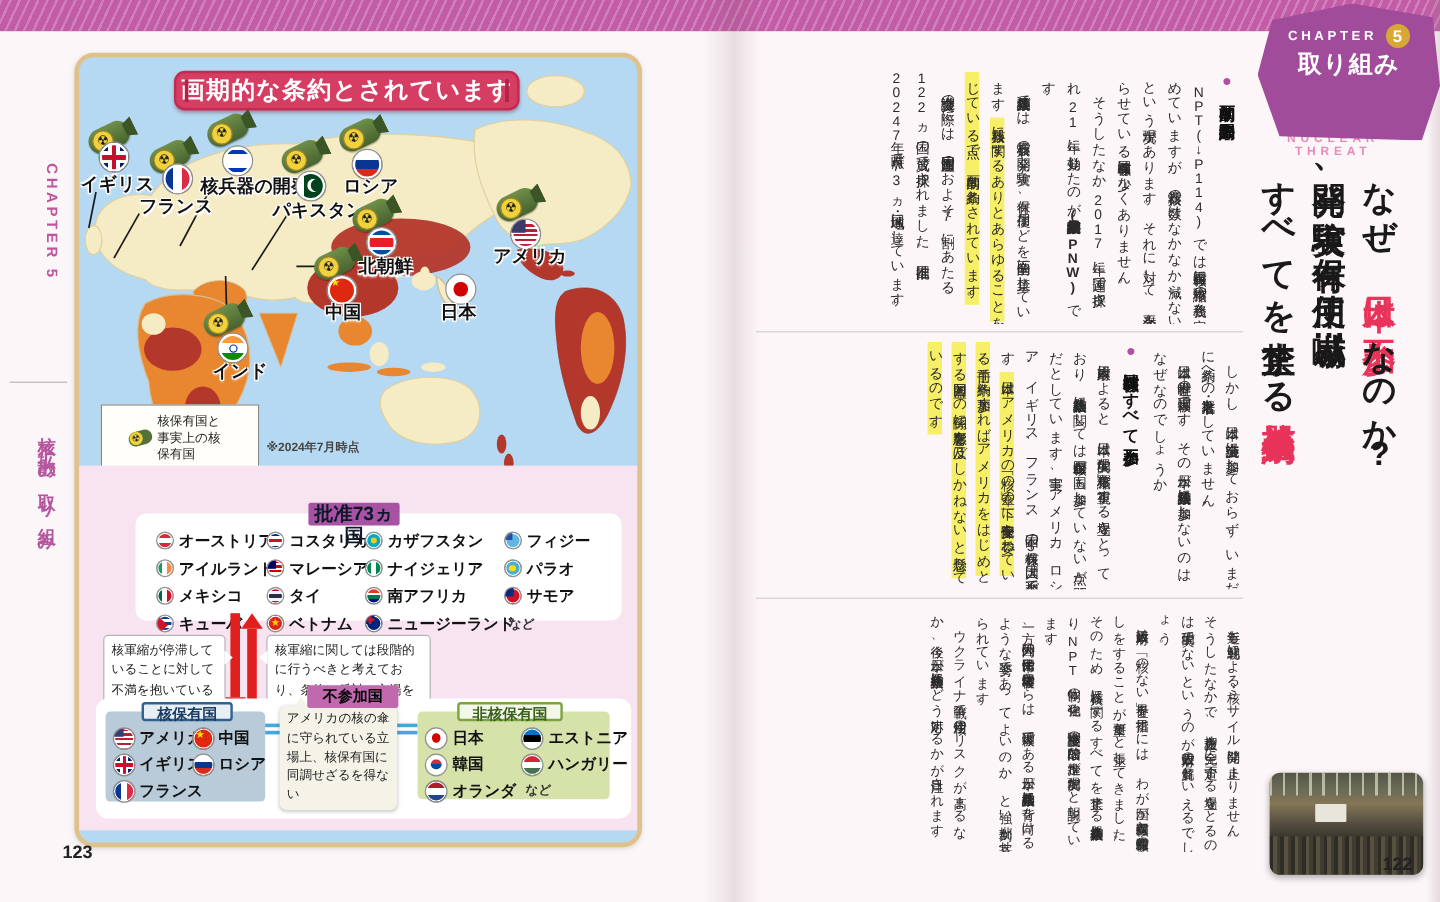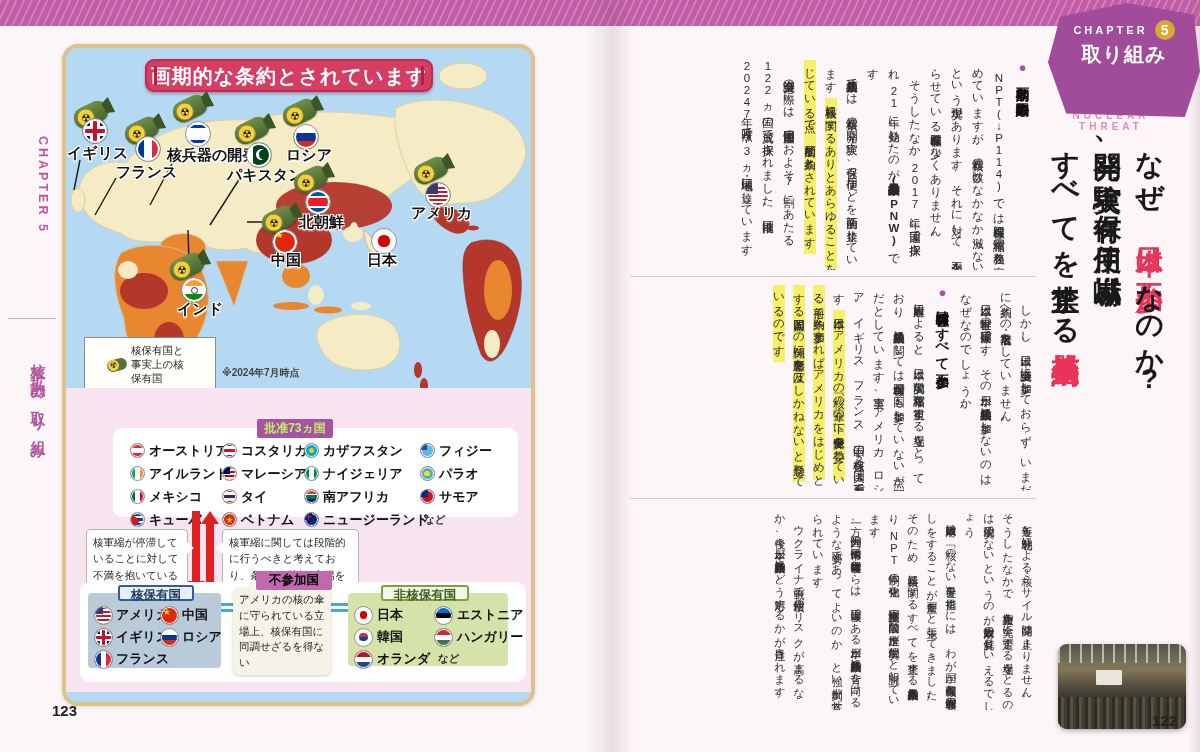--- a/index.html
+++ b/index.html
@@ -117,21 +117,21 @@
   .marker{position:absolute;}
   .marker .flag.lg{position:absolute;}
   .mlabel{position:absolute;font-size:15px;font-weight:bold;color:#111;white-space:nowrap;
     text-shadow:-1px -1px 0 #fff,1px -1px 0 #fff,-1px 1px 0 #fff,1px 1px 0 #fff,0 2px 2px rgba(255,255,255,.9);}
 
   
   #pinksec{position:absolute;left:66px;top:388px;width:465px;height:304px;background:#f8e4f0;}
   #diag-header{position:absolute;left:95px;top:392px;width:425px;height:25px;background:#b3569f;border-radius:3px;
     color:#fff;font-weight:bold;font-size:16.5px;text-align:center;line-height:25px;letter-spacing:1px;}
   #badge73{position:absolute;left:257px;top:419px;width:76px;height:19px;background:#a752a2;border-radius:2px;
-    color:#bef264;font-size:12px;font-weight:bold;text-align:center;line-height:19px;z-index:2;}
+    color:#0f172a;font-size:16px;font-weight:bold;text-align:center;line-height:19px;z-index:2;}
   #ratified-box{position:absolute;left:113px;top:428px;width:405px;height:89px;background:#fff;border-radius:9px;
     display:grid;grid-template-columns:92px 82px 116px auto;grid-auto-rows:19px;row-gap:4px;
     padding:13px 0 0 17px;}
   .citem{display:flex;align-items:center;gap:4px;font-size:13px;font-weight:bold;color:#111;white-space:nowrap;}
   .citem.etc{font-size:10.5px;font-weight:bold;color:#333;padding-left:4px;}
 
   .rarrow{position:absolute;width:8px;background:#e01f1f;}
   #arr-down{left:192px;top:511px;height:70px;}
   #arr-down::after{content:'';position:absolute;left:-5px;top:70px;border-left:9px solid transparent;border-right:9px solid transparent;border-top:13px solid #e01f1f;}
   #arr-up{left:206px;top:524px;height:72px;}

